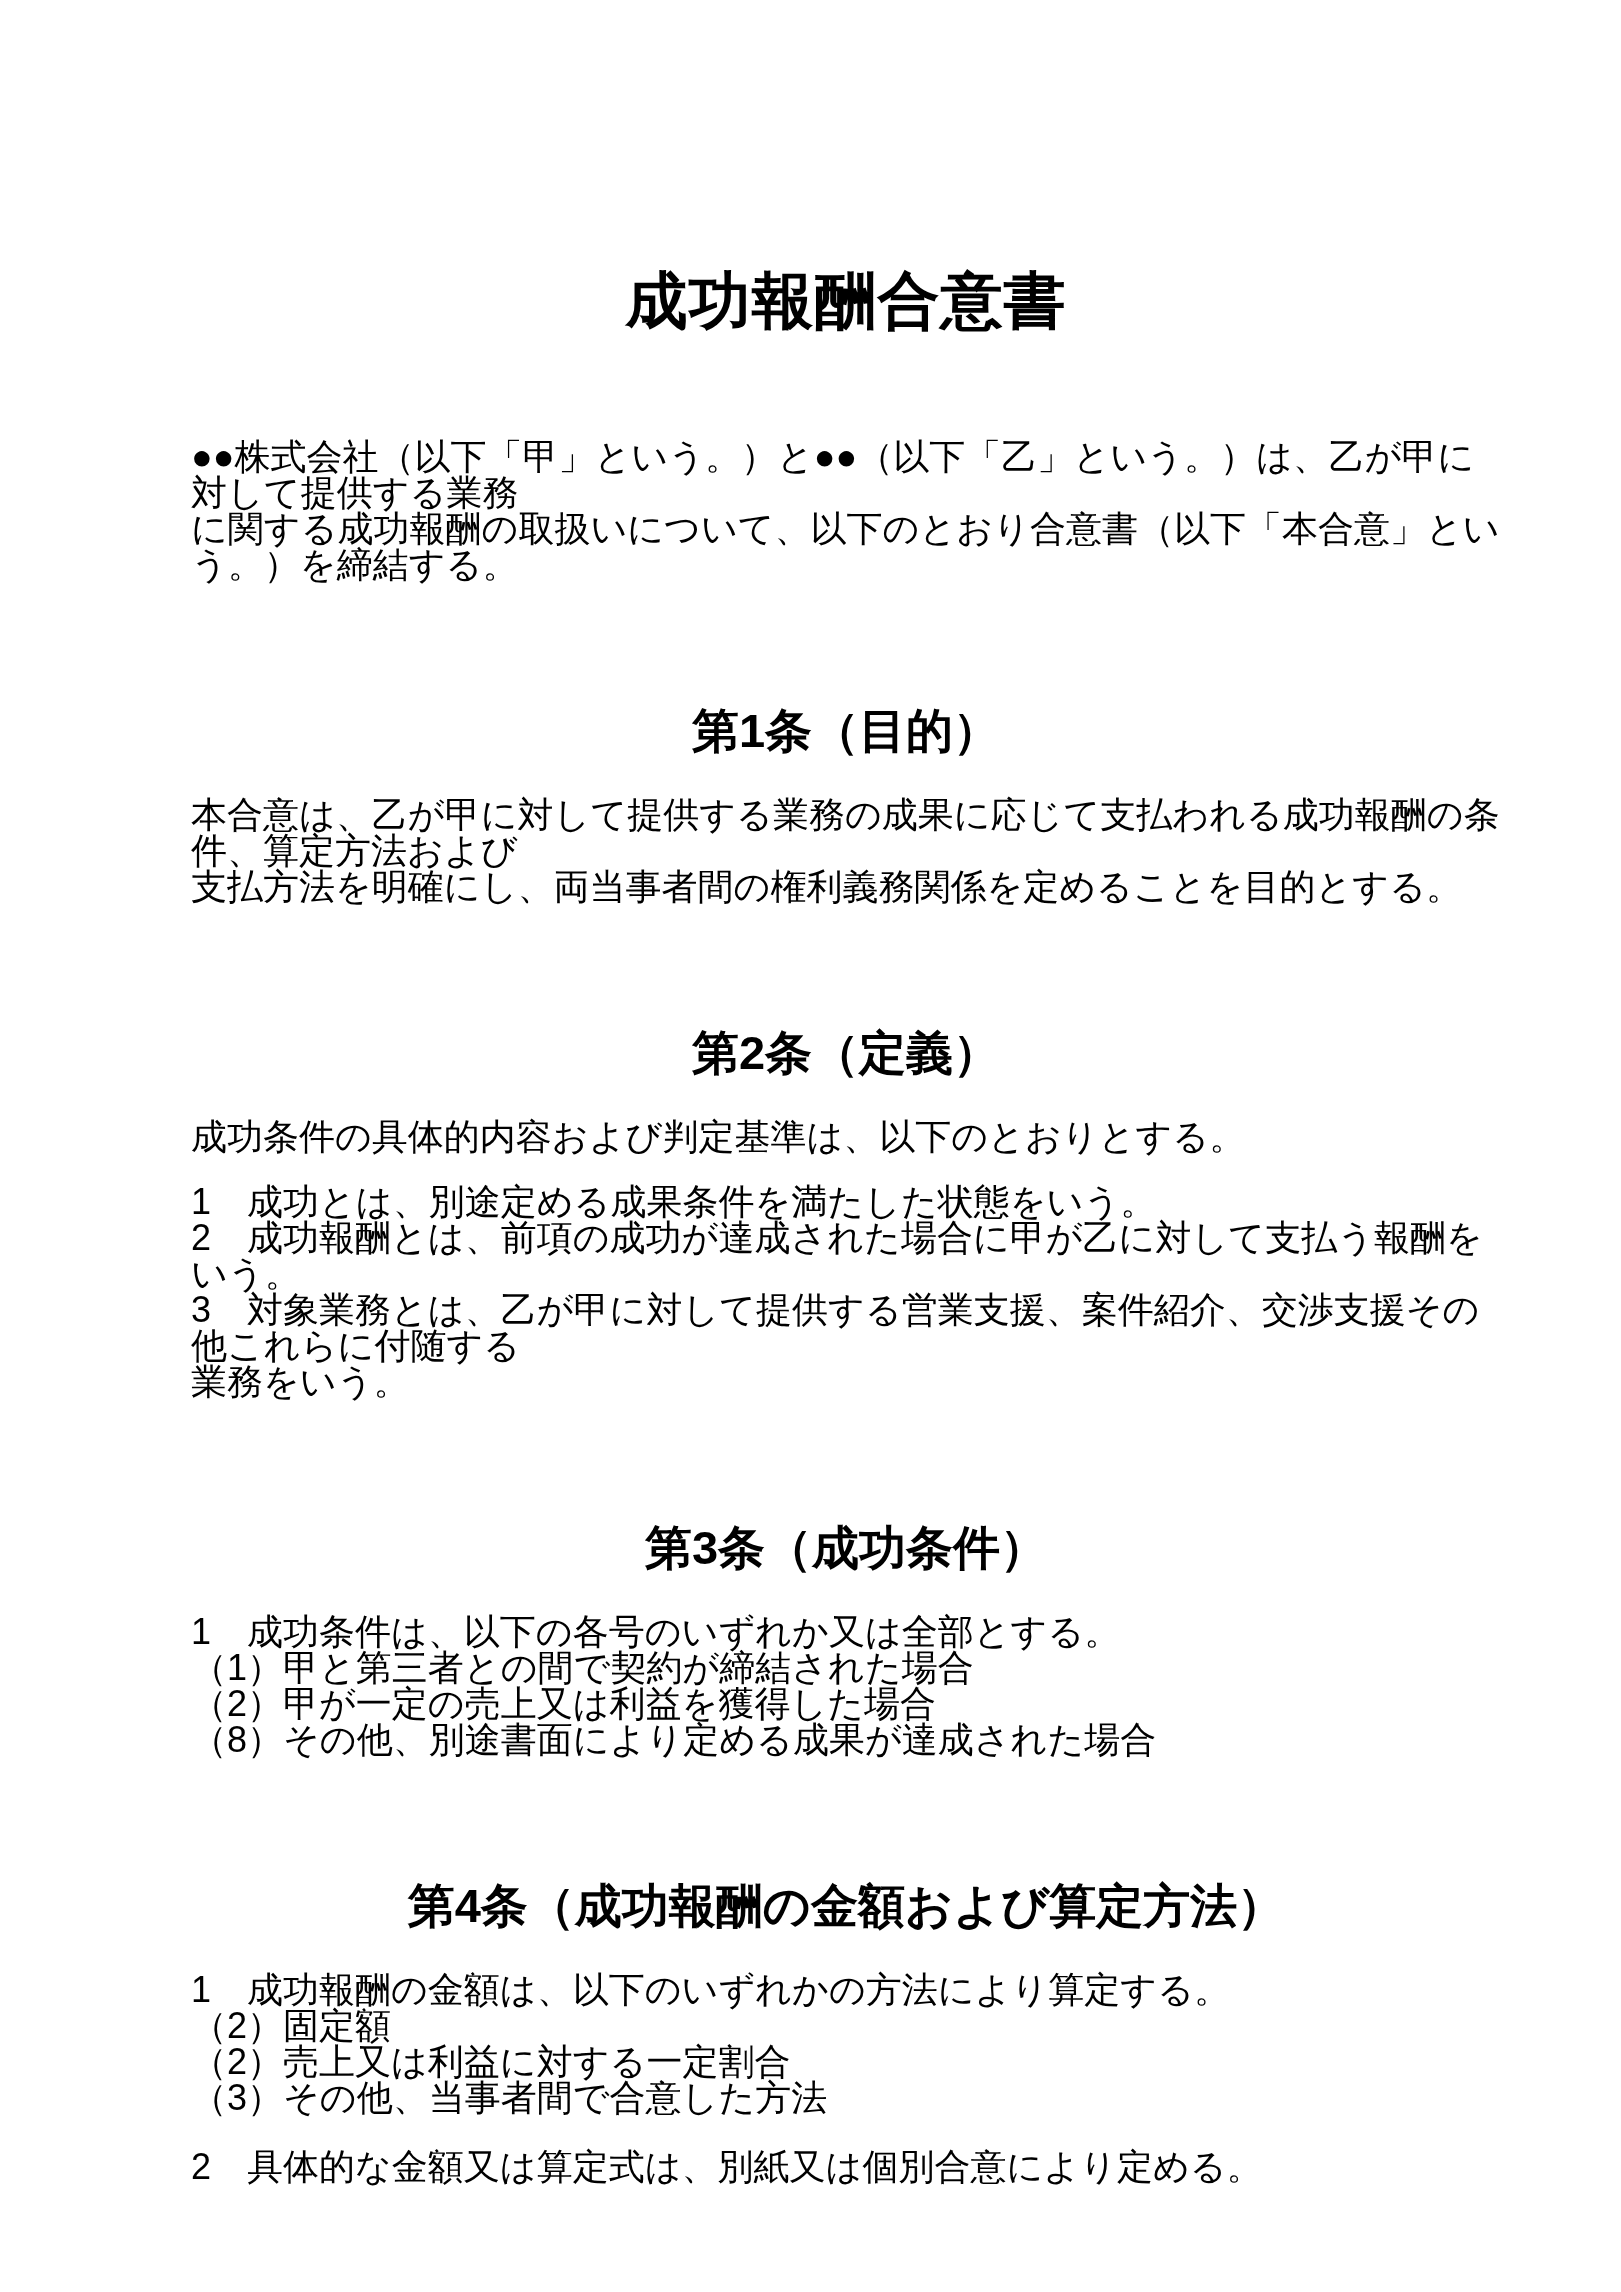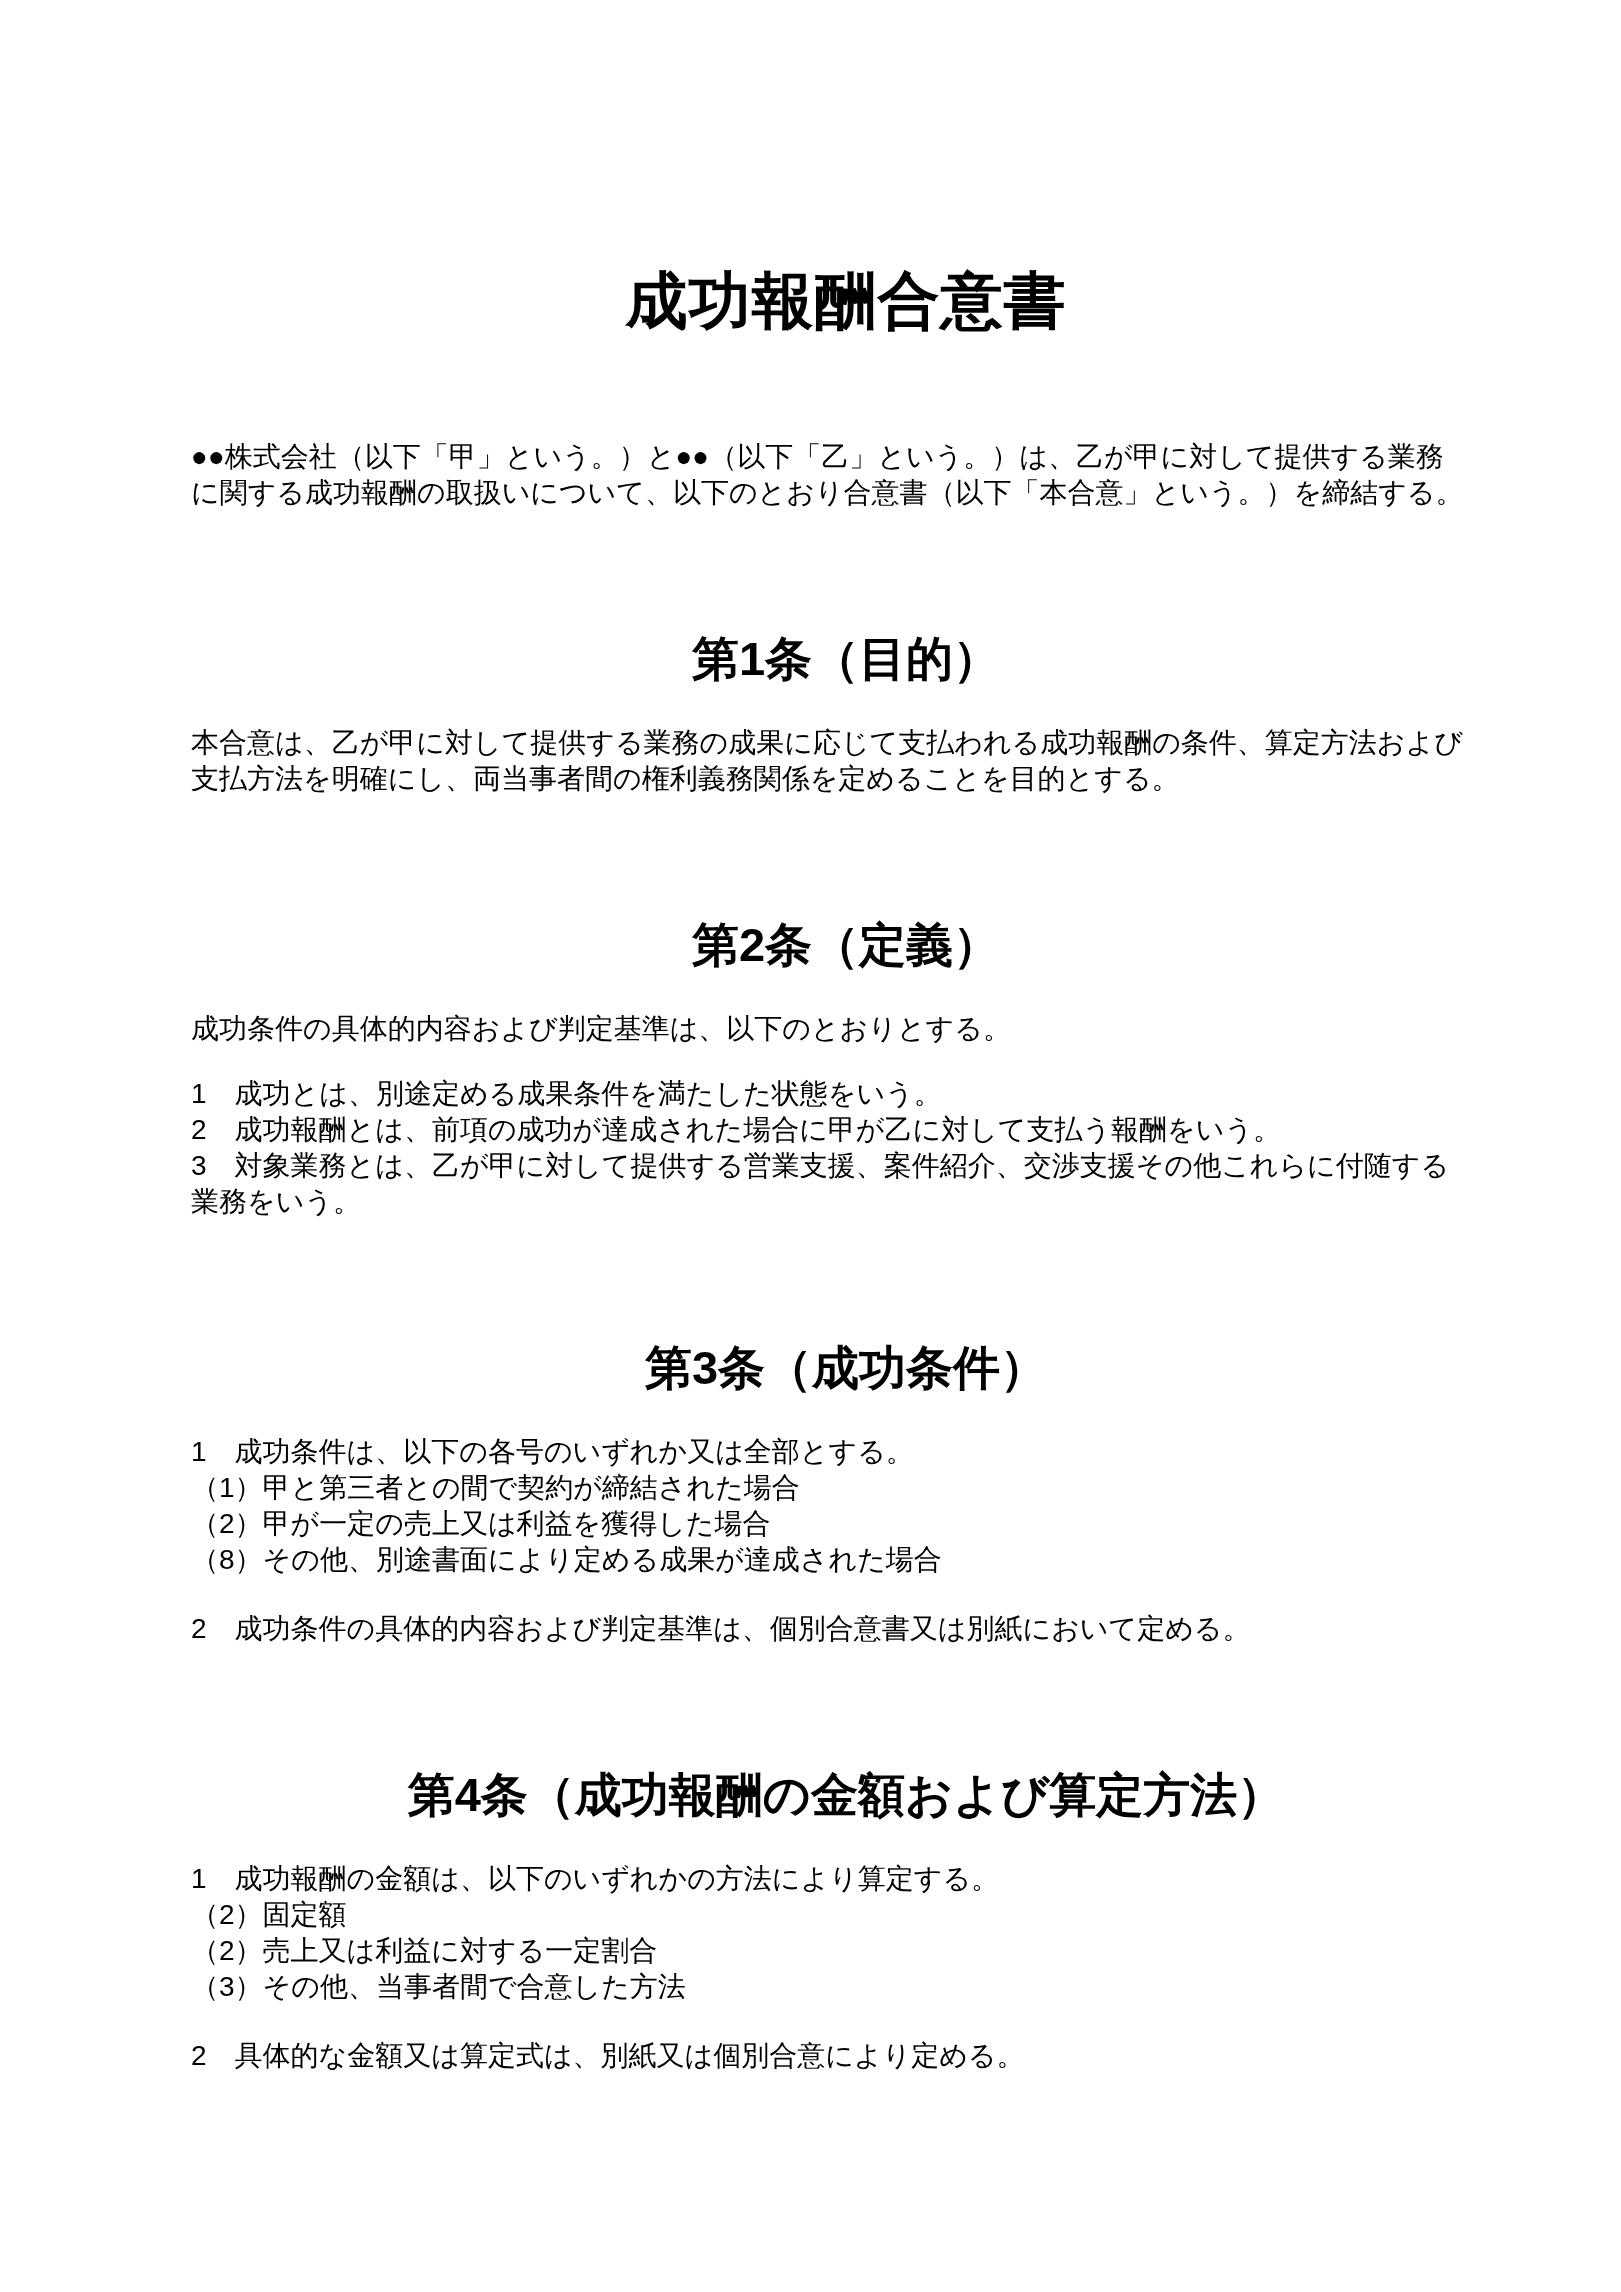--- a/index.html
+++ b/index.html
@@ -25,21 +25,21 @@
   .doc-title {
     margin: 263px 0 0 0;
     font-size: 62px;
     line-height: 76px;
     font-weight: 700;
     text-align: center;
     letter-spacing: 1px;
     white-space: pre-line;
   }
   .body-text {
-    font-size: 28px;
+    font-size: 36px;
     line-height: 36px;
     font-weight: 400;
     margin: 0;
     white-space: pre-line;
     text-align: left;
   }
   .intro {
     margin-top: 100px;
   }
   .sec-heading {
@@ -87,21 +87,20 @@
 業務をいう。</p>
       </div>
     </section>
 
     <section>
       <h2 class="sec-heading">第3条（成功条件）</h2>
       <p class="body-text after-heading">1　成功条件は、以下の各号のいずれか又は全部とする。</p>
       <p class="body-text">（1）甲と第三者との間で契約が締結された場合</p>
       <p class="body-text">（2）甲が一定の売上又は利益を獲得した場合</p>
       <p class="body-text">（8）その他、別途書面により定める成果が達成された場合</p>
-      <p class="body-text clause-second">2　成功条件の具体的内容および判定基準は、個別合意書又は別紙において定める。</p>
     </section>
 
     <section>
       <h2 class="sec-heading">第4条（成功報酬の金額および算定方法）</h2>
       <p class="body-text after-heading">1　成功報酬の金額は、以下のいずれかの方法により算定する。</p>
       <p class="body-text">（2）固定額</p>
       <p class="body-text">（2）売上又は利益に対する一定割合</p>
       <p class="body-text">（3）その他、当事者間で合意した方法</p>
       <p class="body-text clause-second">2　具体的な金額又は算定式は、別紙又は個別合意により定める。</p>
     </section>

